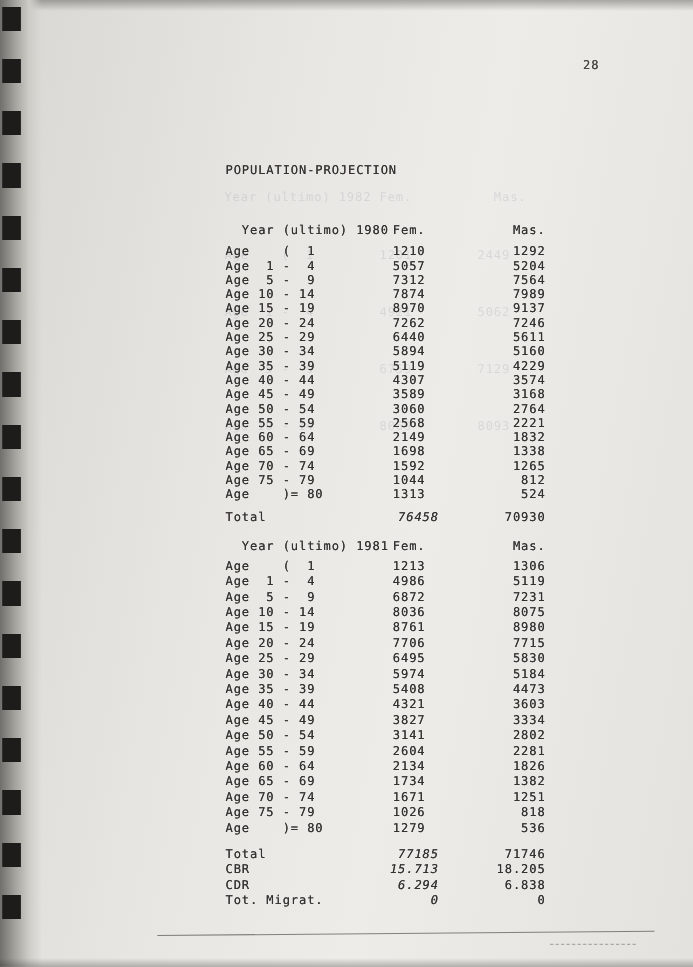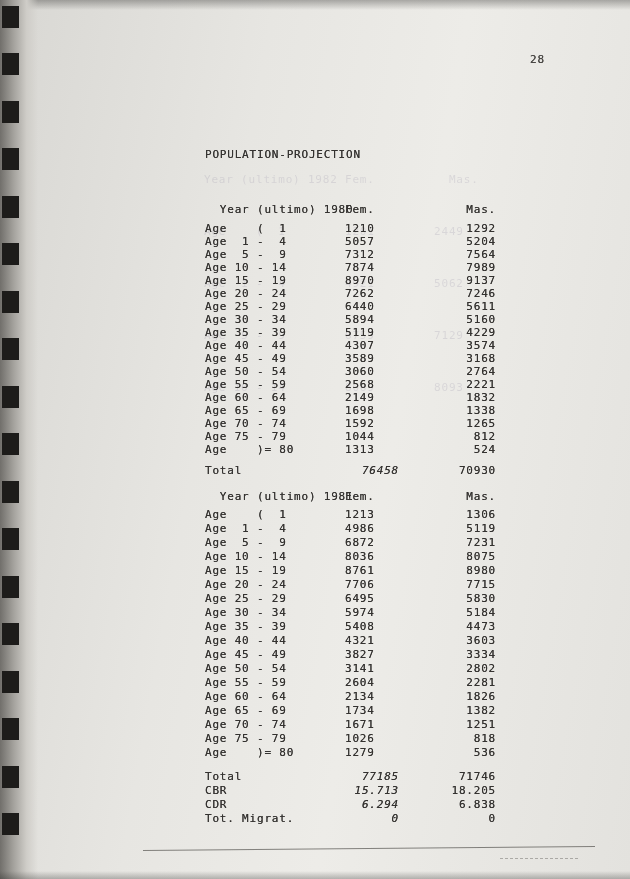--- a/index.html
+++ b/index.html
@@ -33,21 +33,21 @@
     color:rgba(95,85,125,0.9); opacity:0.15; filter:blur(0.6px); white-space:pre;
   }
   .title { position:absolute; left:205px; top:148px; white-space:pre; }
   .table, .stats { position:absolute; left:0; width:630px; }
   .t1 { top:203px; } .t1 .trow { line-height:13px; }
   .t2 { top:490px; } .t2 .trow { line-height:14px; }
   .stats { top:770px; } .stats .trow { line-height:14px; }
   .t1 .thead { margin-bottom:6px; } .t2 .thead { margin-bottom:4px; }
   .trow { display:flex; margin-left:205px; white-space:pre; }
   .c-age  { width:140px; }
-  .c-fem  { width:54px;  text-align:left; }
+  .c-fem  { width:54px;  text-align:center; }
   .c-mas  { width:97px;  text-align:right; }
   .c-lab  { width:88px;  text-align:left; }
   .c-fem2 { width:106px; text-align:right;font-style:italic; }
   .total-row { margin-top:8px; }
   .title, .trow, .page-number { text-shadow: 0 0 0.5px rgba(52,50,48,0.85); }
   .bottom-rule {
     position:absolute; left:143px; top:848px; width:452px; height:1px;
     background:#5e5c58; transform:rotate(-0.5deg); opacity:0.75;
   }
   .bottom-dashes {

